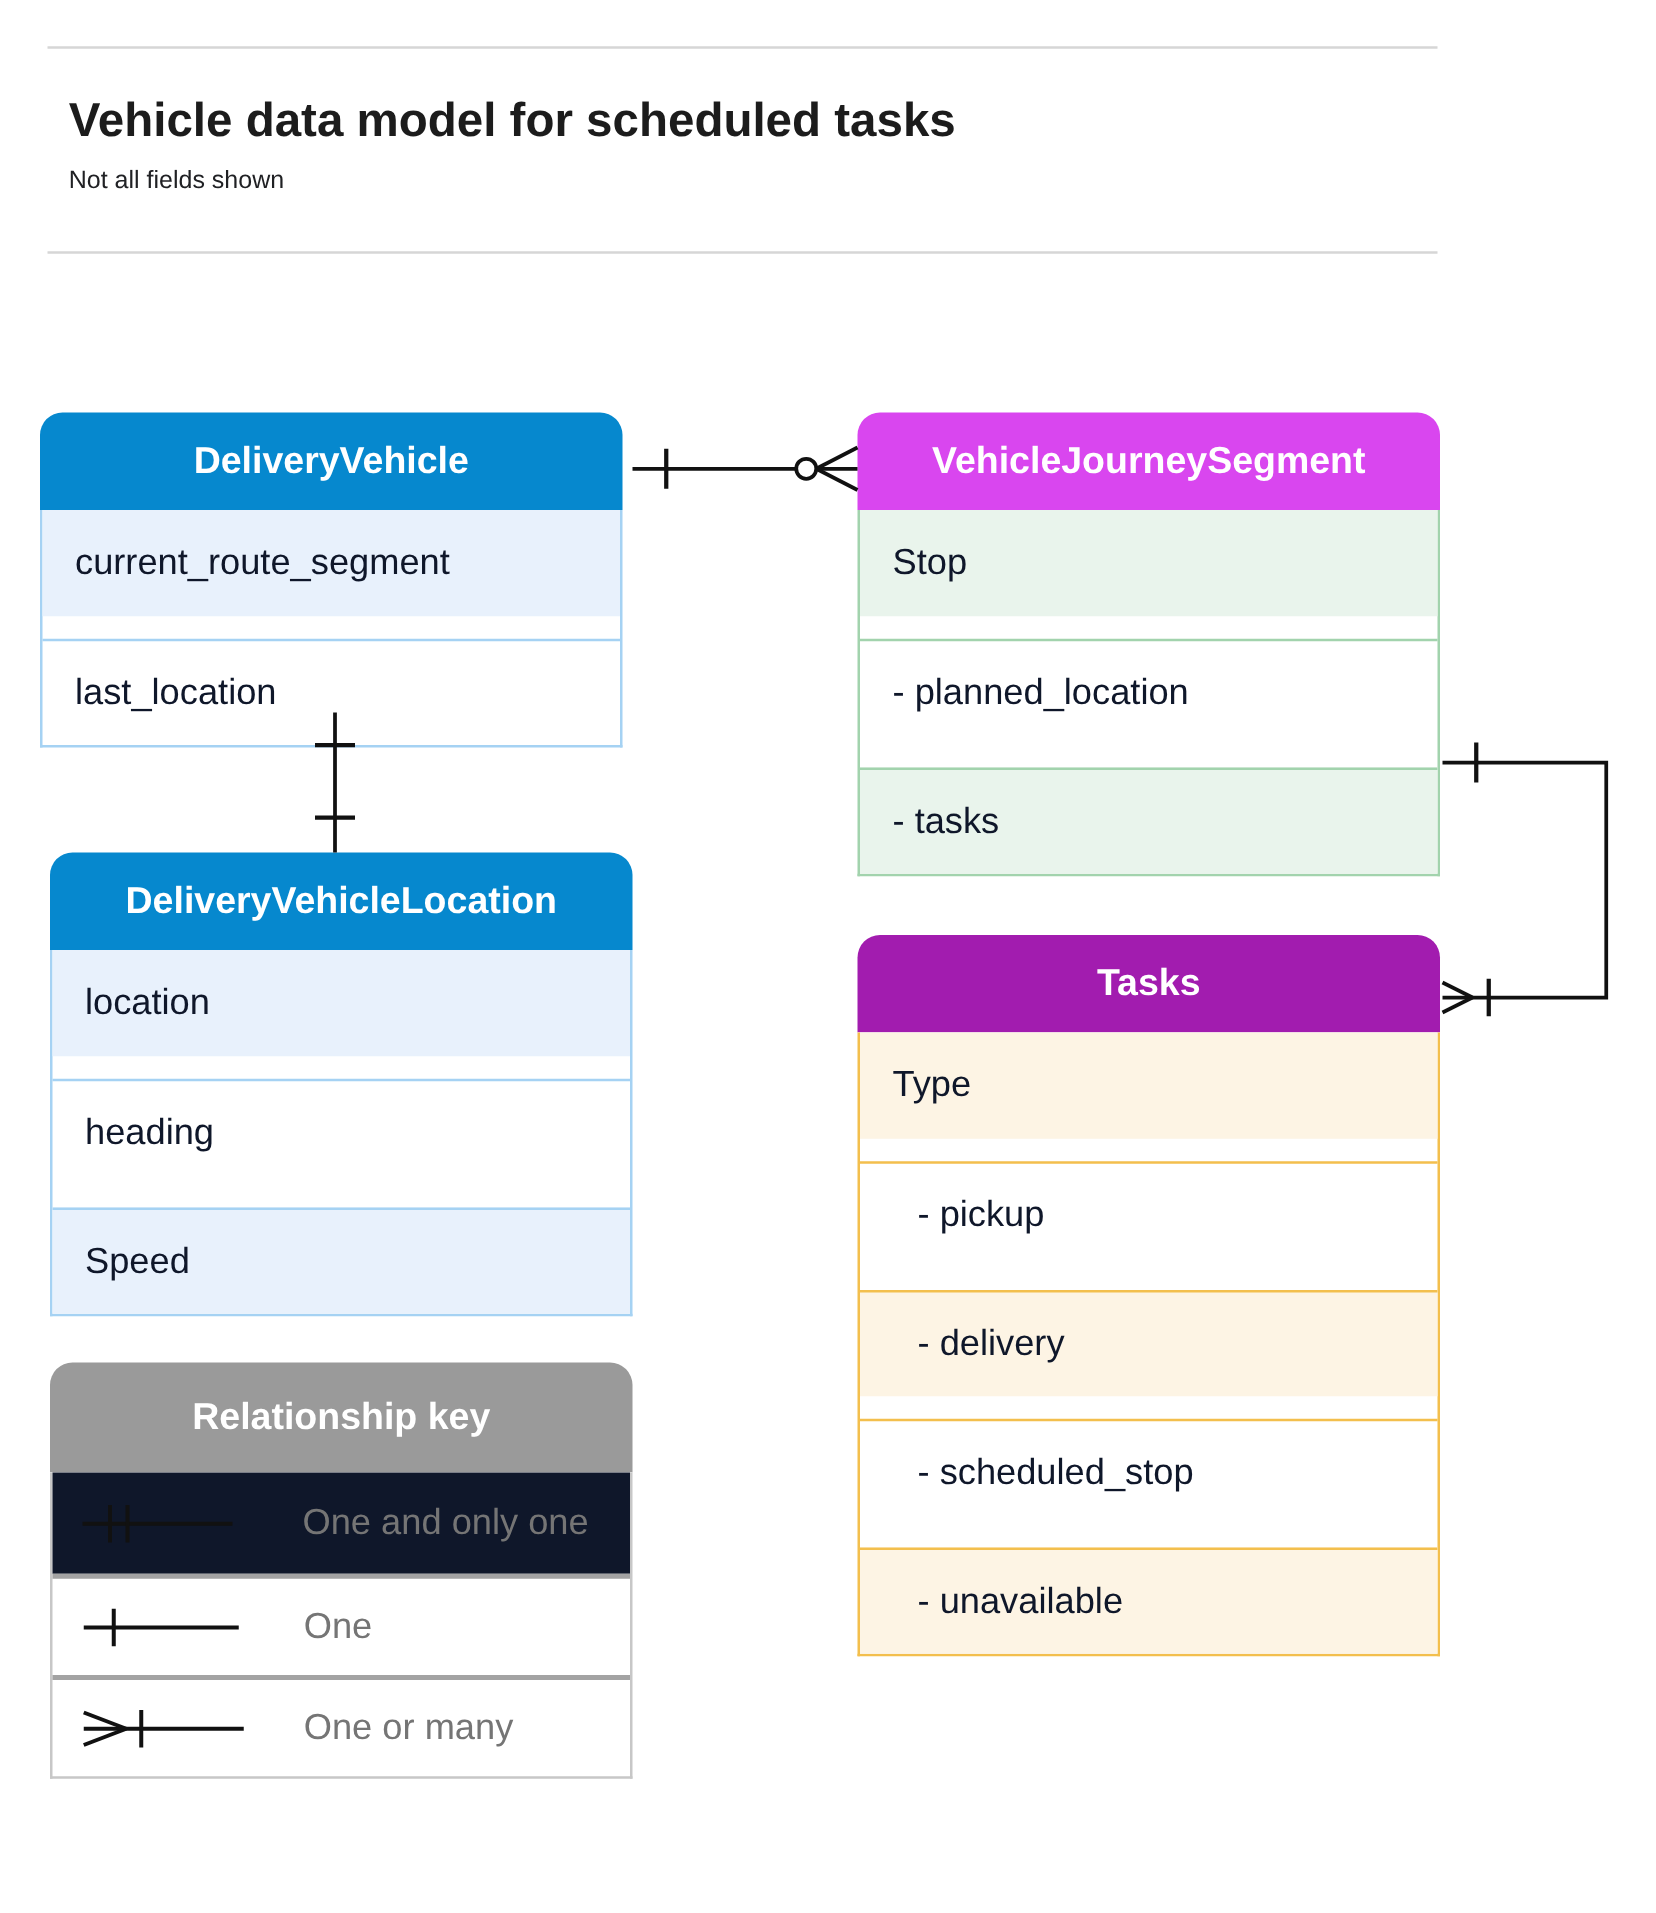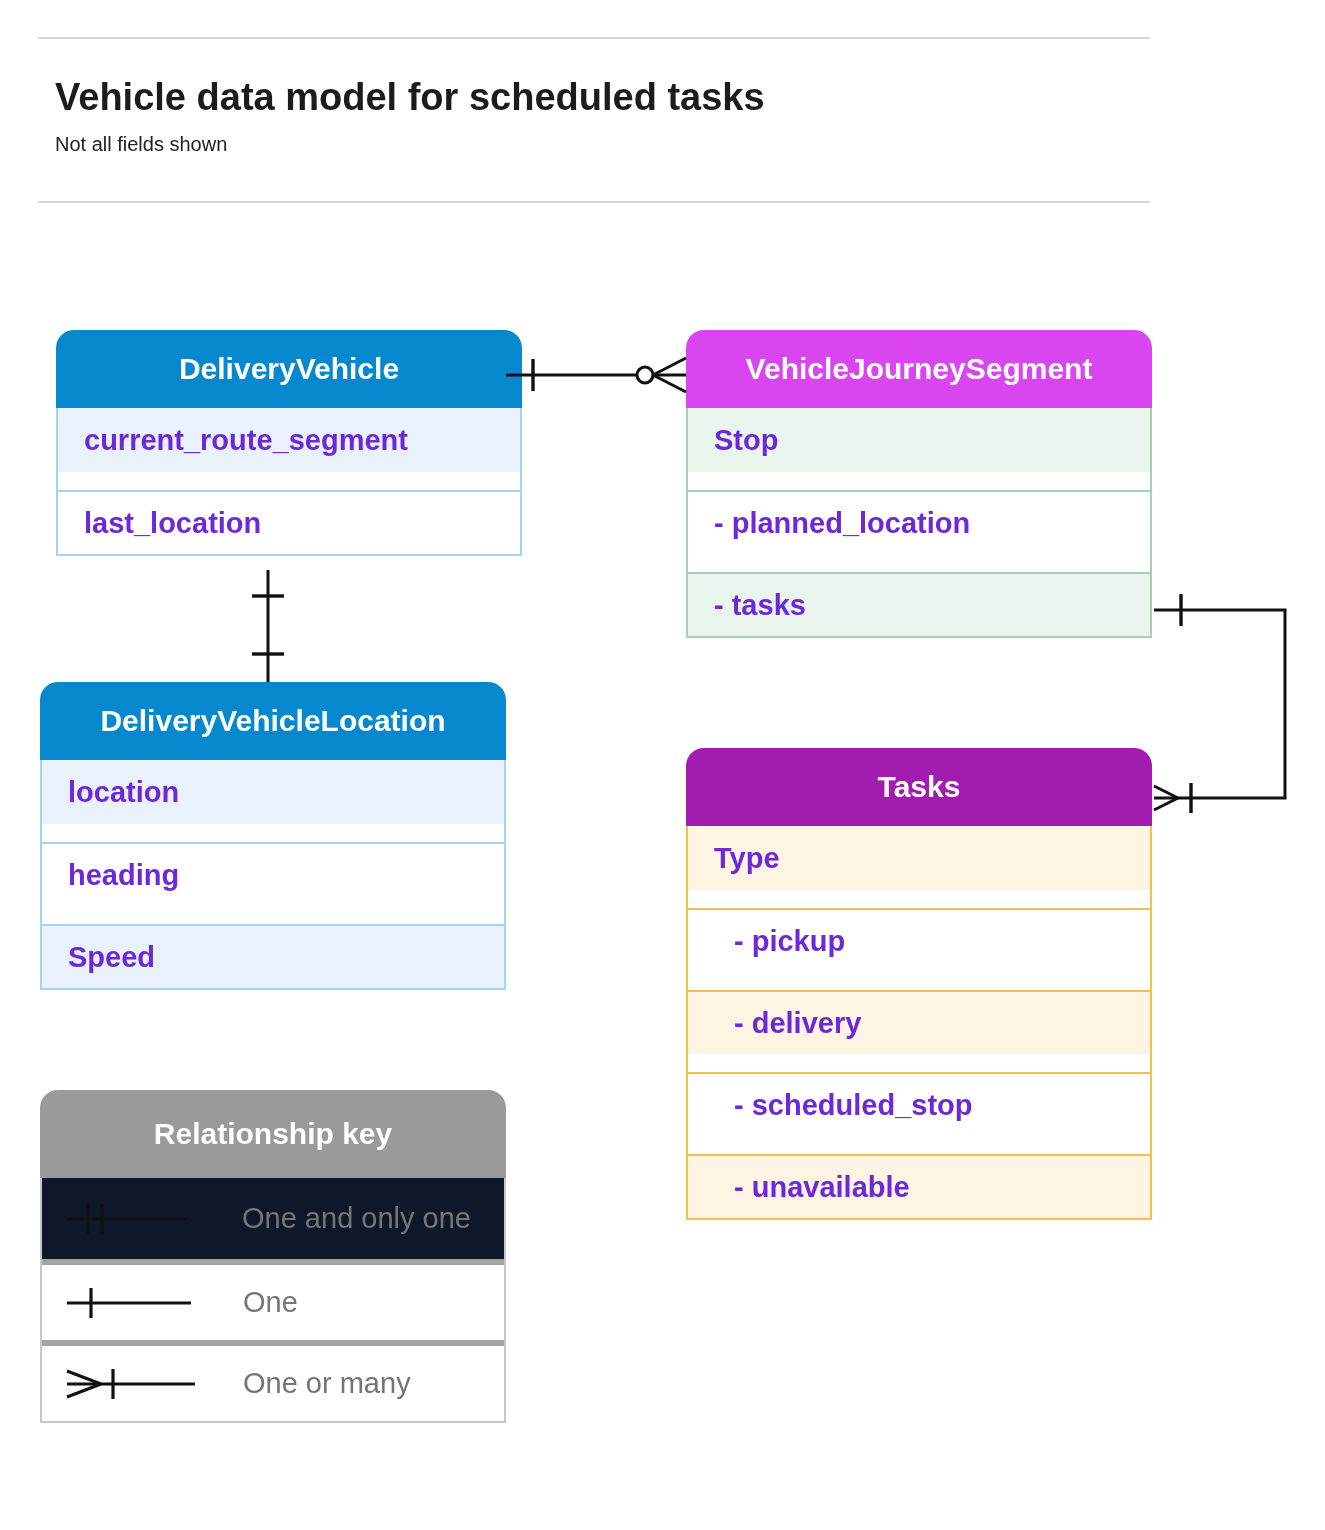--- a/index.html
+++ b/index.html
@@ -13,22 +13,22 @@
   }
   .page-subtitle{position:absolute;left:55px;top:133px;font-size:20px;color:#202124;}
 
   .entity{position:absolute;width:466px;}
   .entity-header{
     height:78px;border-radius:18px 18px 0 0;display:flex;align-items:center;justify-content:center;
     color:#ffffff;font-weight:bold;font-size:30px;
   }
   .entity-rows{border-style:solid;border-width:0 2px 2px 2px;background:#fff;}
   .entity-row{
-    height:64px;display:flex;align-items:center;padding-left:26px;
-    font-size:29px;color:#6d28d9;box-sizing:border-box;font-weight:bold;
+    height:85px;display:flex;align-items:center;padding-left:26px;
+    font-size:29px;color:#0f172a;box-sizing:border-box;
   }
   .entity-row.indent{padding-left:46px;}
   .entity-row + .entity-row{border-top-style:solid;border-top-width:2px;margin-top:18px;}
 
   
   .theme-blue .entity-header{background:#0688ce;}
   .theme-blue .entity-rows{border-color:#a5d2f3;}
   .theme-blue .entity-row + .entity-row{border-top-color:#a5d2f3;}
   .theme-blue .entity-row.tint{background:#e8f1fc;}
   
@@ -39,38 +39,38 @@
   
   .theme-orange .entity-header{background:#a21caf;}
   .theme-orange .entity-rows{border-color:#f3bf4d;}
   .theme-orange .entity-row + .entity-row{border-top-color:#f3bf4d;}
   .theme-orange .entity-row.tint{background:#fdf4e4;}
   
   .theme-gray .entity-header{background:#9a9a9a;height:88px;}
   .theme-gray .entity-rows{border-color:#c7c7c7;}
 
   .legend-row{height:81px;display:flex;align-items:center;padding-left:20px;font-size:29px;color:#757575;box-sizing:border-box;}
-  .legend-row + .legend-row{border-top:6px solid #a3a3a3;padding-left:21px;}
+  .legend-row + .legend-row{border-top:4px solid #a3a3a3;padding-left:21px;}
   .legend-row.tint{background:#0f172a;}
   .legend-symbol{flex:0 0 150px;}
   .legend-label{margin-left:30px;}
 
   .connectors{position:absolute;left:0;top:0;pointer-events:none;}
 </style>
 </head>
 <body>
 
 <div class="canvas">
 
   <div class="divider" style="top:37px"></div>
   <div class="page-title">Vehicle data model for scheduled tasks</div>
   <div class="page-subtitle">Not all fields shown</div>
   <div class="divider" style="top:201px"></div>
 
-  <div class="entity theme-blue" style="left:56px;top:330px">
+  <div class="entity theme-blue" style="left:32px;top:330px">
     <div class="entity-header">DeliveryVehicle</div>
     <div class="entity-rows">
       <div class="entity-row tint">current_route_segment</div>
       <div class="entity-row">last_location</div>
     </div>
   </div>
 
   <div class="entity theme-green" style="left:686px;top:330px">
     <div class="entity-header">VehicleJourneySegment</div>
     <div class="entity-rows">

